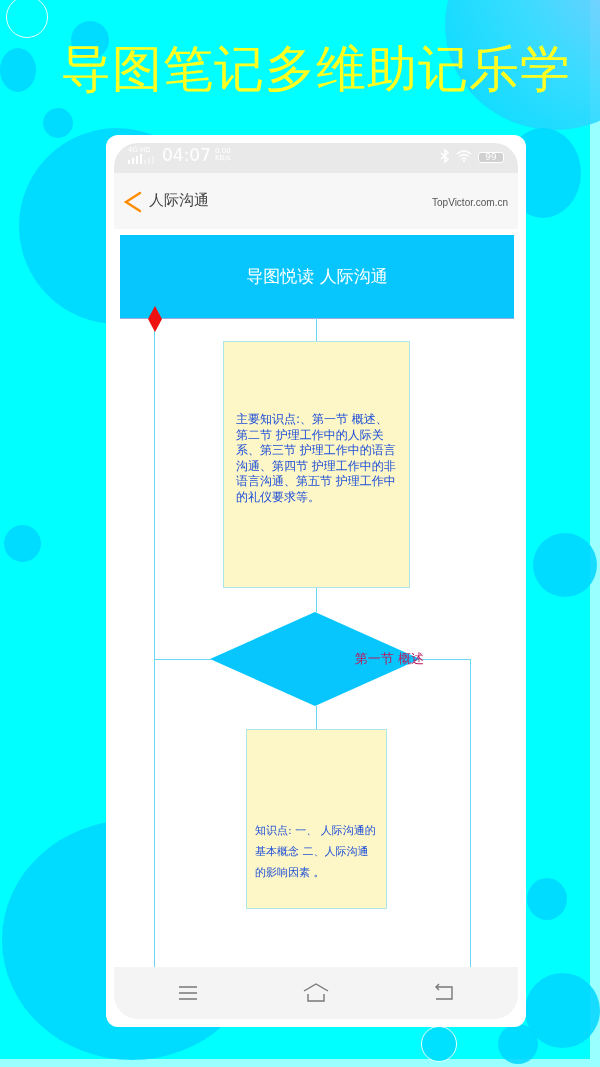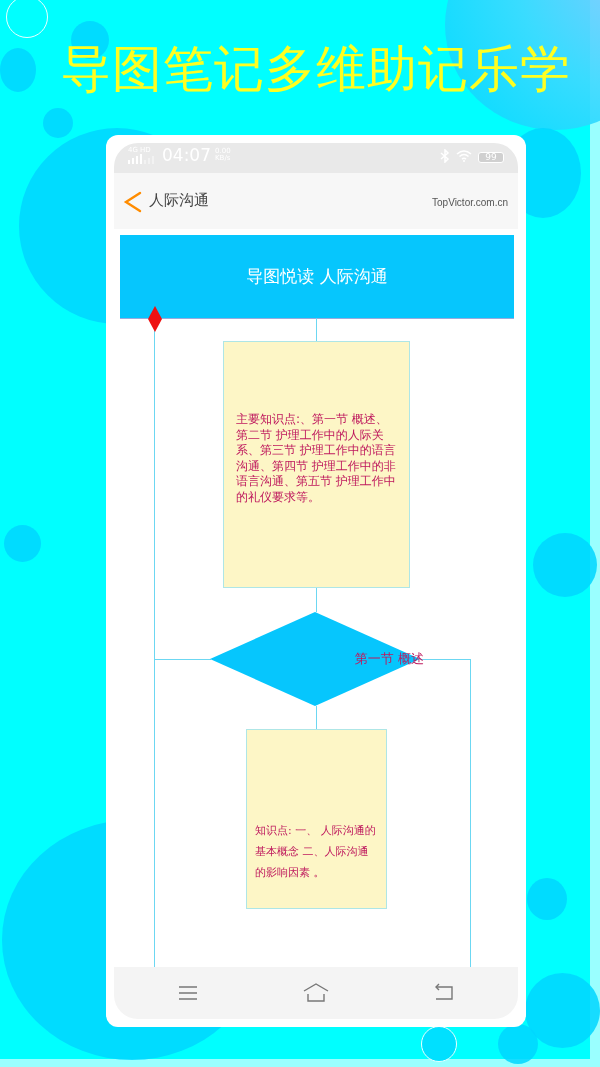--- a/index.html
+++ b/index.html
@@ -46,21 +46,21 @@
   .canvas { position: absolute; left: 0; top: 86px; width: 100%; height: 754px; background: #fff; }
   .chapter {
     position: absolute; left: 6px; top: 6px; width: 394px; height: 83px; background: #06c6fd;
     color: #fff; font-size: 17px; text-align: center; line-height: 83px;
     box-shadow: 0 1px 0 #9ad;
   }
   .line { position: absolute; background: #6cd7f2; }
   .red-diamond { position: absolute; left: 33px; top: 77px; width: 16px; height: 26px; }
   .note {
     position: absolute; background: #fdf6c6; border: 1px solid #aee6e6;
-    color: #be185d; font-size: 12px;
+    color: #1d4ed8; font-size: 12px;
   }
   .note1 { left: 109px; top: 112px; width: 187px; height: 247px; padding: 70px 12px 0 12px; line-height: 15.5px; }
   .note2 { left: 132px; top: 500px; width: 141px; height: 180px; padding: 90px 7px 0 8px; line-height: 21px; font-size: 11px; }
   .diamond { position: absolute; left: 96px; top: 383px; width: 210px; height: 94px; }
   .diamond-label { position: absolute; left: 100px; top: 383px; width: 210px; height: 94px; line-height: 94px; text-align: right; color: #be185d; font-size: 13px; }
 
   .sysnav { position: absolute; left: 0; bottom: 0; width: 100%; height: 52px; background: #f4f4f4; }
   .sys-btn { position: absolute; top: 14px; width: 24px; height: 24px; }
 </style>
 </head>

